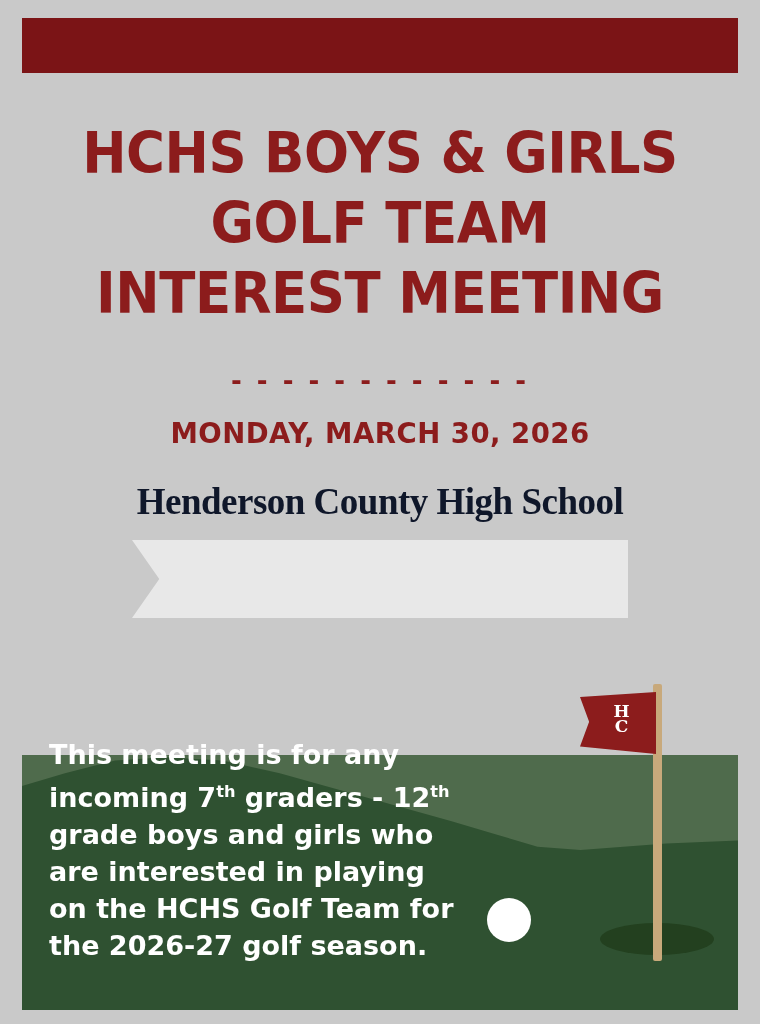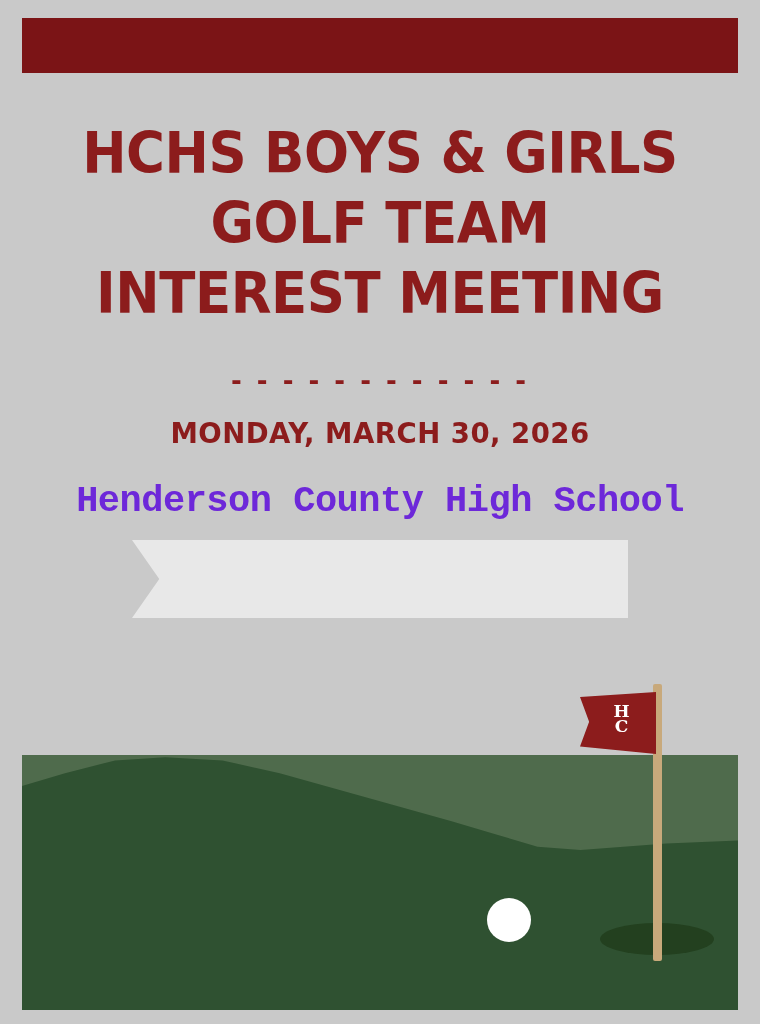--- a/index.html
+++ b/index.html
@@ -88,22 +88,22 @@
     transform: scaleX(0.95);
     transform-origin: center top;
   }
 
   .school {
     position: absolute;
     left: 0;
     top: 462px;
     width: 716px;
     text-align: center;
-    color: #6d28d9;
-    font-family: Liberation Mono, monospace;
+    color: #0f172a;
+    font-family: Liberation Serif, serif;
     font-weight: bold;
     font-size: 37px;
     letter-spacing: -0.5px;
   }
 
   
   .ribbon {
     position: absolute;
     left: 110px;
     top: 522px;
@@ -261,15 +261,18 @@
 
     <div class="hole-shadow"></div>
     <div class="pole"></div>
     <div class="flag"></div>
     <div class="flag-text">
       <span>H</span><br>
       <span>C</span>
     </div>
     <div class="ball"></div>
 
+    <div class="body-text">
+      <span>This meeting is for any incoming 7</span><sup>th</sup><span> graders - 12</span><sup>th</sup><span> grade boys and girls who are interested in playing on the HCHS Golf Team for the 2026-27 golf season.</span>
+    </div>
 
   </div>
 </div>
 
 </body></html>

